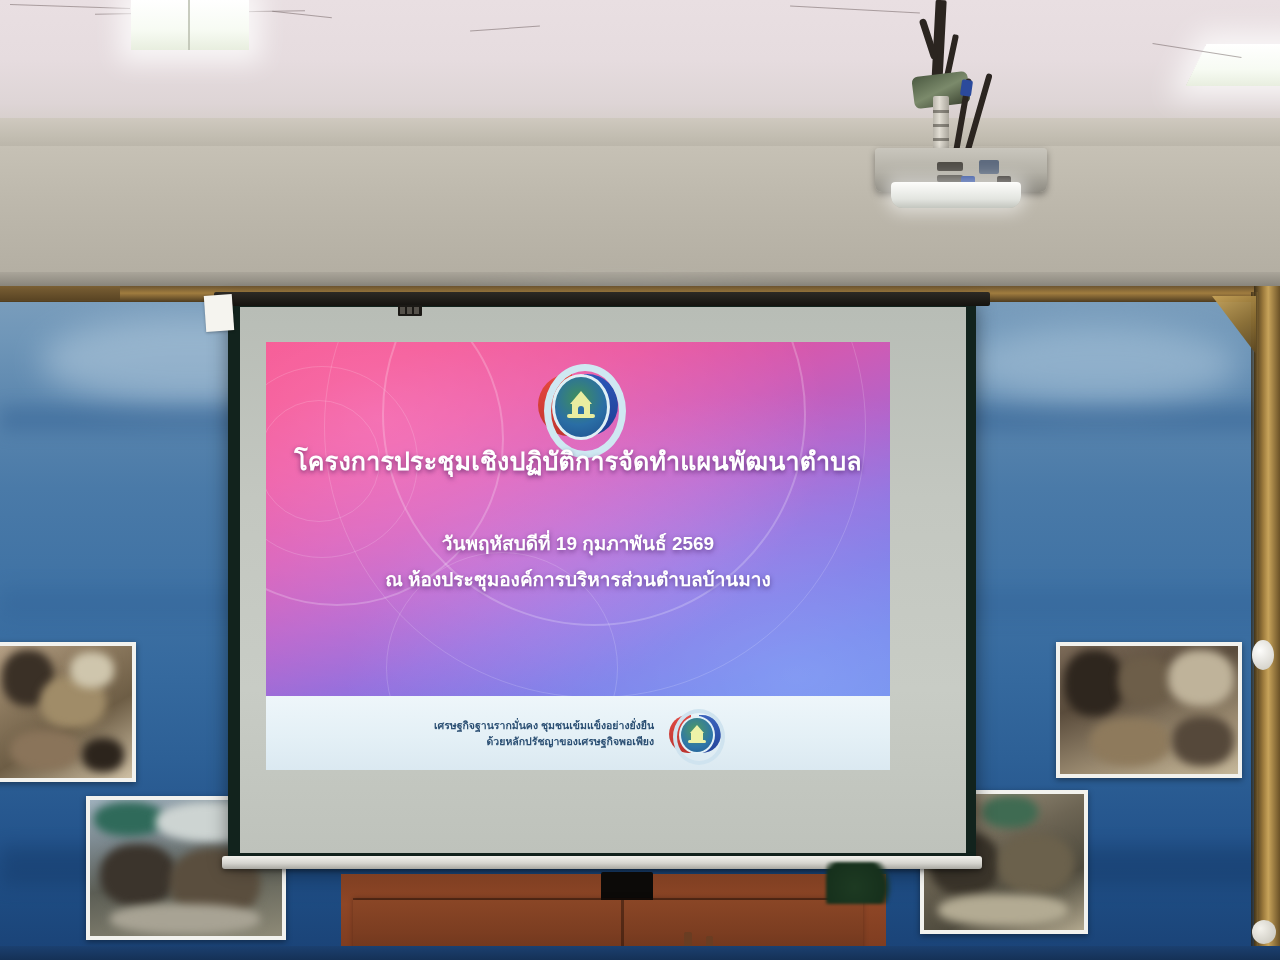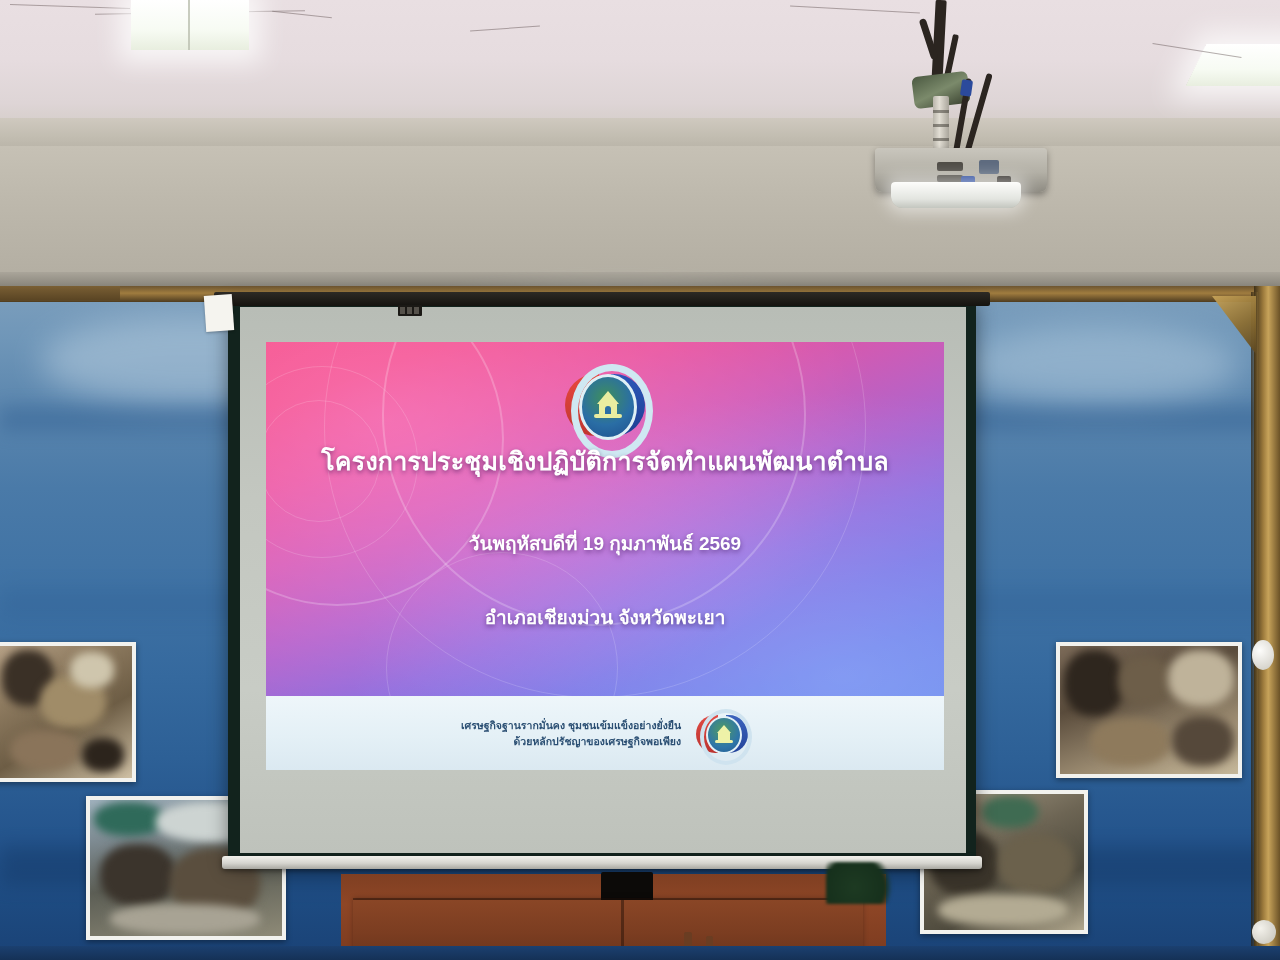--- a/index.html
+++ b/index.html
@@ -152,21 +152,21 @@
   .screen-clip i{position:absolute;top:2px;width:5px;height:7px;background:#55514a;}
   .screen-bottombar{
     position:absolute;left:222px;top:856px;width:760px;height:13px;
     background:linear-gradient(180deg,#f2f1ec 0%,#d6d5cf 55%,#a9a8a1 100%);
     border-radius:3px;
     box-shadow:0 2px 5px rgba(0,0,0,.4);
   }
 
   
   .slide{
-    position:absolute;left:266px;top:342px;width:678px;height:428px;
+    position:absolute;left:266px;top:342px;width:624px;height:428px;
     overflow:hidden;
     background:
       linear-gradient(160deg,
         #f2487f 0%, #ef4a84 10%, #e5529a 22%,
         #cf5bb4 34%, #b164cb 46%, #8f6ddc 58%,
         #7a72e2 68%, #6e79e6 78%, #6b7fe8 88%, #6a82ea 100%);
   }
   .slide-tint{
     position:absolute;inset:0;
     background:radial-gradient(ellipse at 18% 18%,rgba(255,90,140,.55),rgba(255,90,140,0) 62%),
@@ -449,21 +449,21 @@
           <div class="roof"></div>
             <div class="body"></div>
           <div class="door"></div>
             <div class="base"></div>
         </div>
       </div>
     </div>
 
     <div class="slide-title">โครงการประชุมเชิงปฏิบัติการจัดทำแผนพัฒนาตำบล</div>
     <div class="slide-line ln3">วันพฤหัสบดีที่ 19 กุมภาพันธ์ 2569</div>
-    <div class="slide-line ln5">อำเภอเชียงม่วน จังหวัดพะเยา</div>
+    <div class="slide-line ln4">ณ ห้องประชุมองค์การบริหารส่วนตำบลบ้านมาง</div>
 
     <div class="slide-footer">
       <div class="foot-left">
         <div>เศรษฐกิจฐานรากมั่นคง ชุมชนเข้มแข็งอย่างยั่งยืน</div>
         <div>ด้วยหลักปรัชญาของเศรษฐกิจพอเพียง</div>
       </div>
       <div class="foot-logo">
         <div class="fl-left"></div>
         <div class="fl-right"></div>
         <div class="fl-ring"></div>

